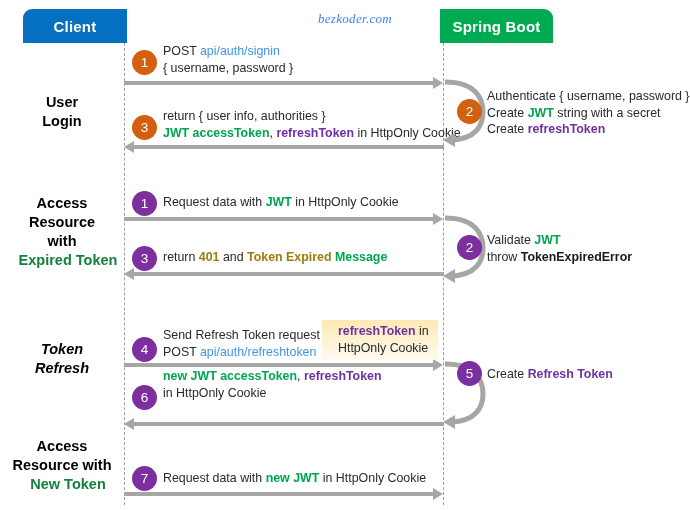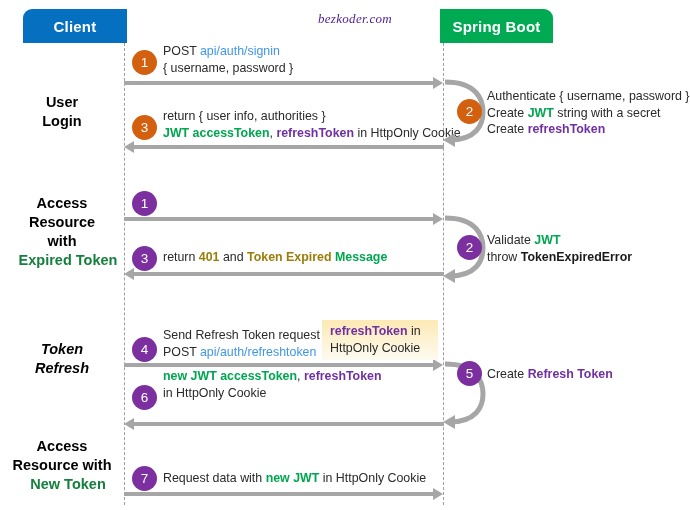--- a/index.html
+++ b/index.html
@@ -42,21 +42,21 @@
     background: #00aa53;
     border-radius: 0 9px 0 0;
   }
 
   
   #watermark {
     position: absolute;
     left: 318px; top: 11px;
     font-size: 13px;
     font-style: italic;
-    color: #4c1d95;
+    color: #3b82f6;
     font-family: "Liberation Serif", serif;
     letter-spacing: .3px;
   }
 
   
   .lifeline {
     position: absolute;
     top: 43px;
     width: 0;
     height: 462px;
@@ -124,21 +124,21 @@
   .c-dark   { color: #1a1a1a; font-weight: bold; }
 
   
   #note-refresh {
     position: absolute;
     left: 322px; top: 320px;
     width: 116px; height: 40px;
     background: linear-gradient(to bottom, #fde9b4 0%, #fdf3d6 55%, #fdfaf0 100%);
     font-size: 12.4px;
     line-height: 17px;
-    padding: 3px 6px 0 8px;
+    padding: 3px 6px 0 16px;
     box-sizing: border-box;
     color: #2a2a2a;
     white-space: nowrap;
     z-index: 4;
   }
 
   
   .self-loop {
     position: absolute;
     z-index: 3;
@@ -233,20 +233,25 @@
     <div>
       <span class="c-green">JWT accessToken</span><span>, </span><span class="c-purple">refreshToken</span><span> in HttpOnly Cookie</span>
     </div>
   </div>
   <div class="arrow-line" style="left:134px; top:145px; width:310px;"></div>
   <div class="arrow-head left" style="left:124px; top:141px;"></div>
 
   <div class="badge purple" style="left:132px; top:191px;">
     <span>1</span>
   </div>
+  <div class="msg" style="left:163px; top:194px;">
+    <div>
+      <span>Request data with </span><span class="c-green">JWT</span><span> in HttpOnly Cookie</span>
+    </div>
+  </div>
   <div class="arrow-line" style="left:124px; top:217px; width:310px;"></div>
   <div class="arrow-head right" style="left:433px; top:213px;"></div>
 
   <div class="self-loop" style="left:443px; top:210px;">
     <svg width="46" height="76" viewBox="0 0 46 76">
       <path d="M2,8 C34,8 40,26 40,38 C40,50 34,66 6,66" fill="none" stroke="#a6a6a6" stroke-width="5"></path>
       <polygon points="12,59 12,73 0,66" fill="#a6a6a6"></polygon>
     </svg>
   </div>
   <div class="badge purple" style="left:457px; top:235px;">

